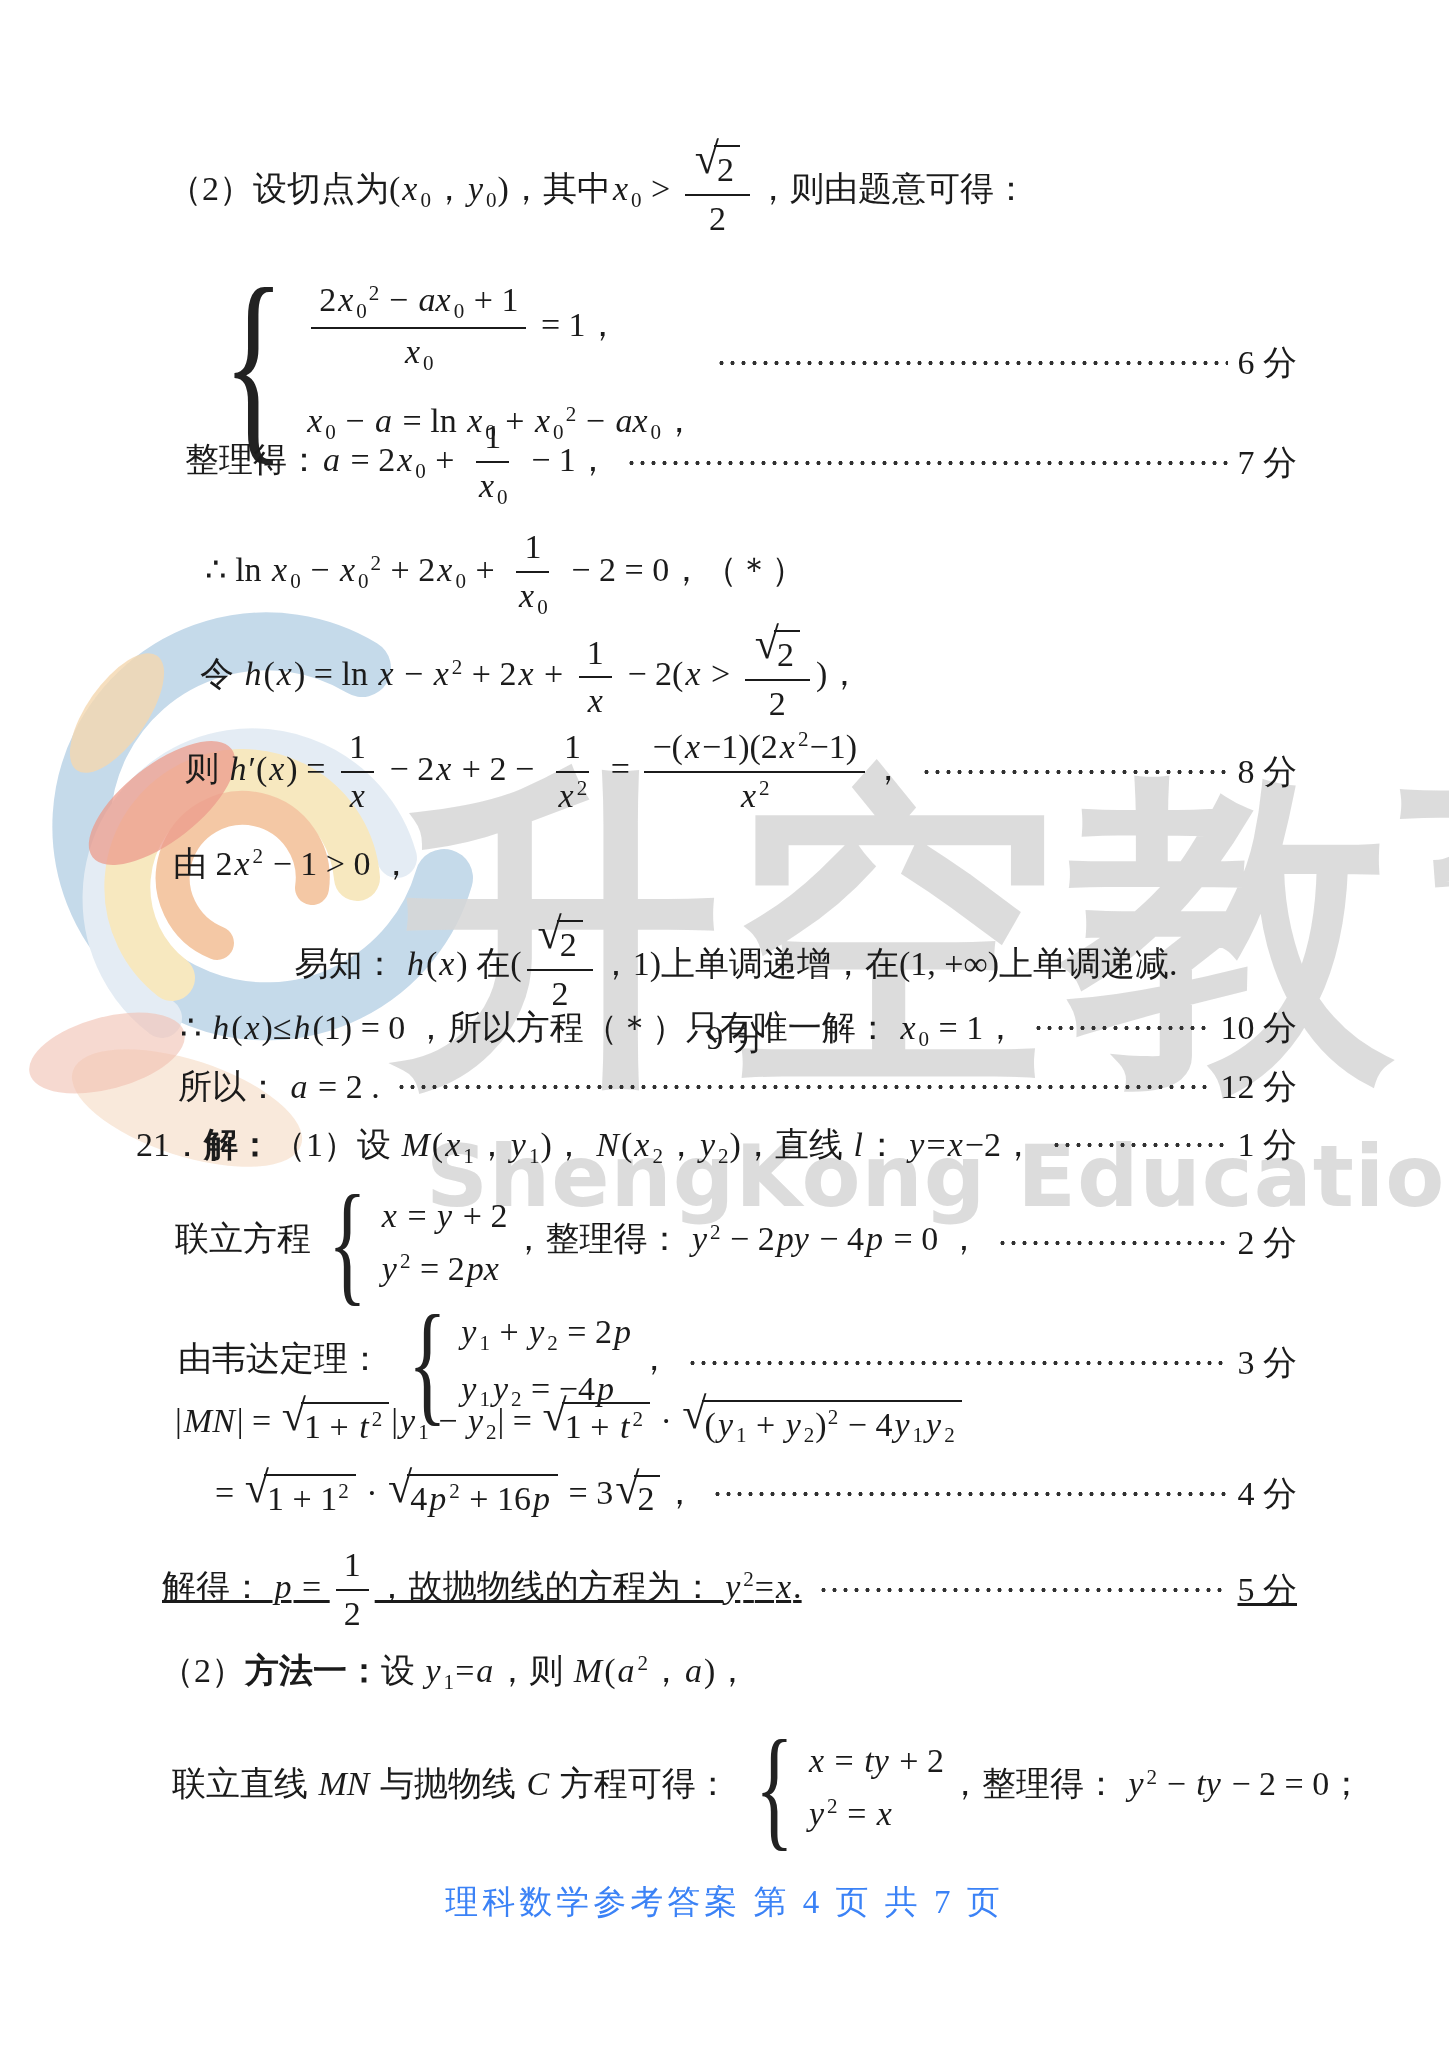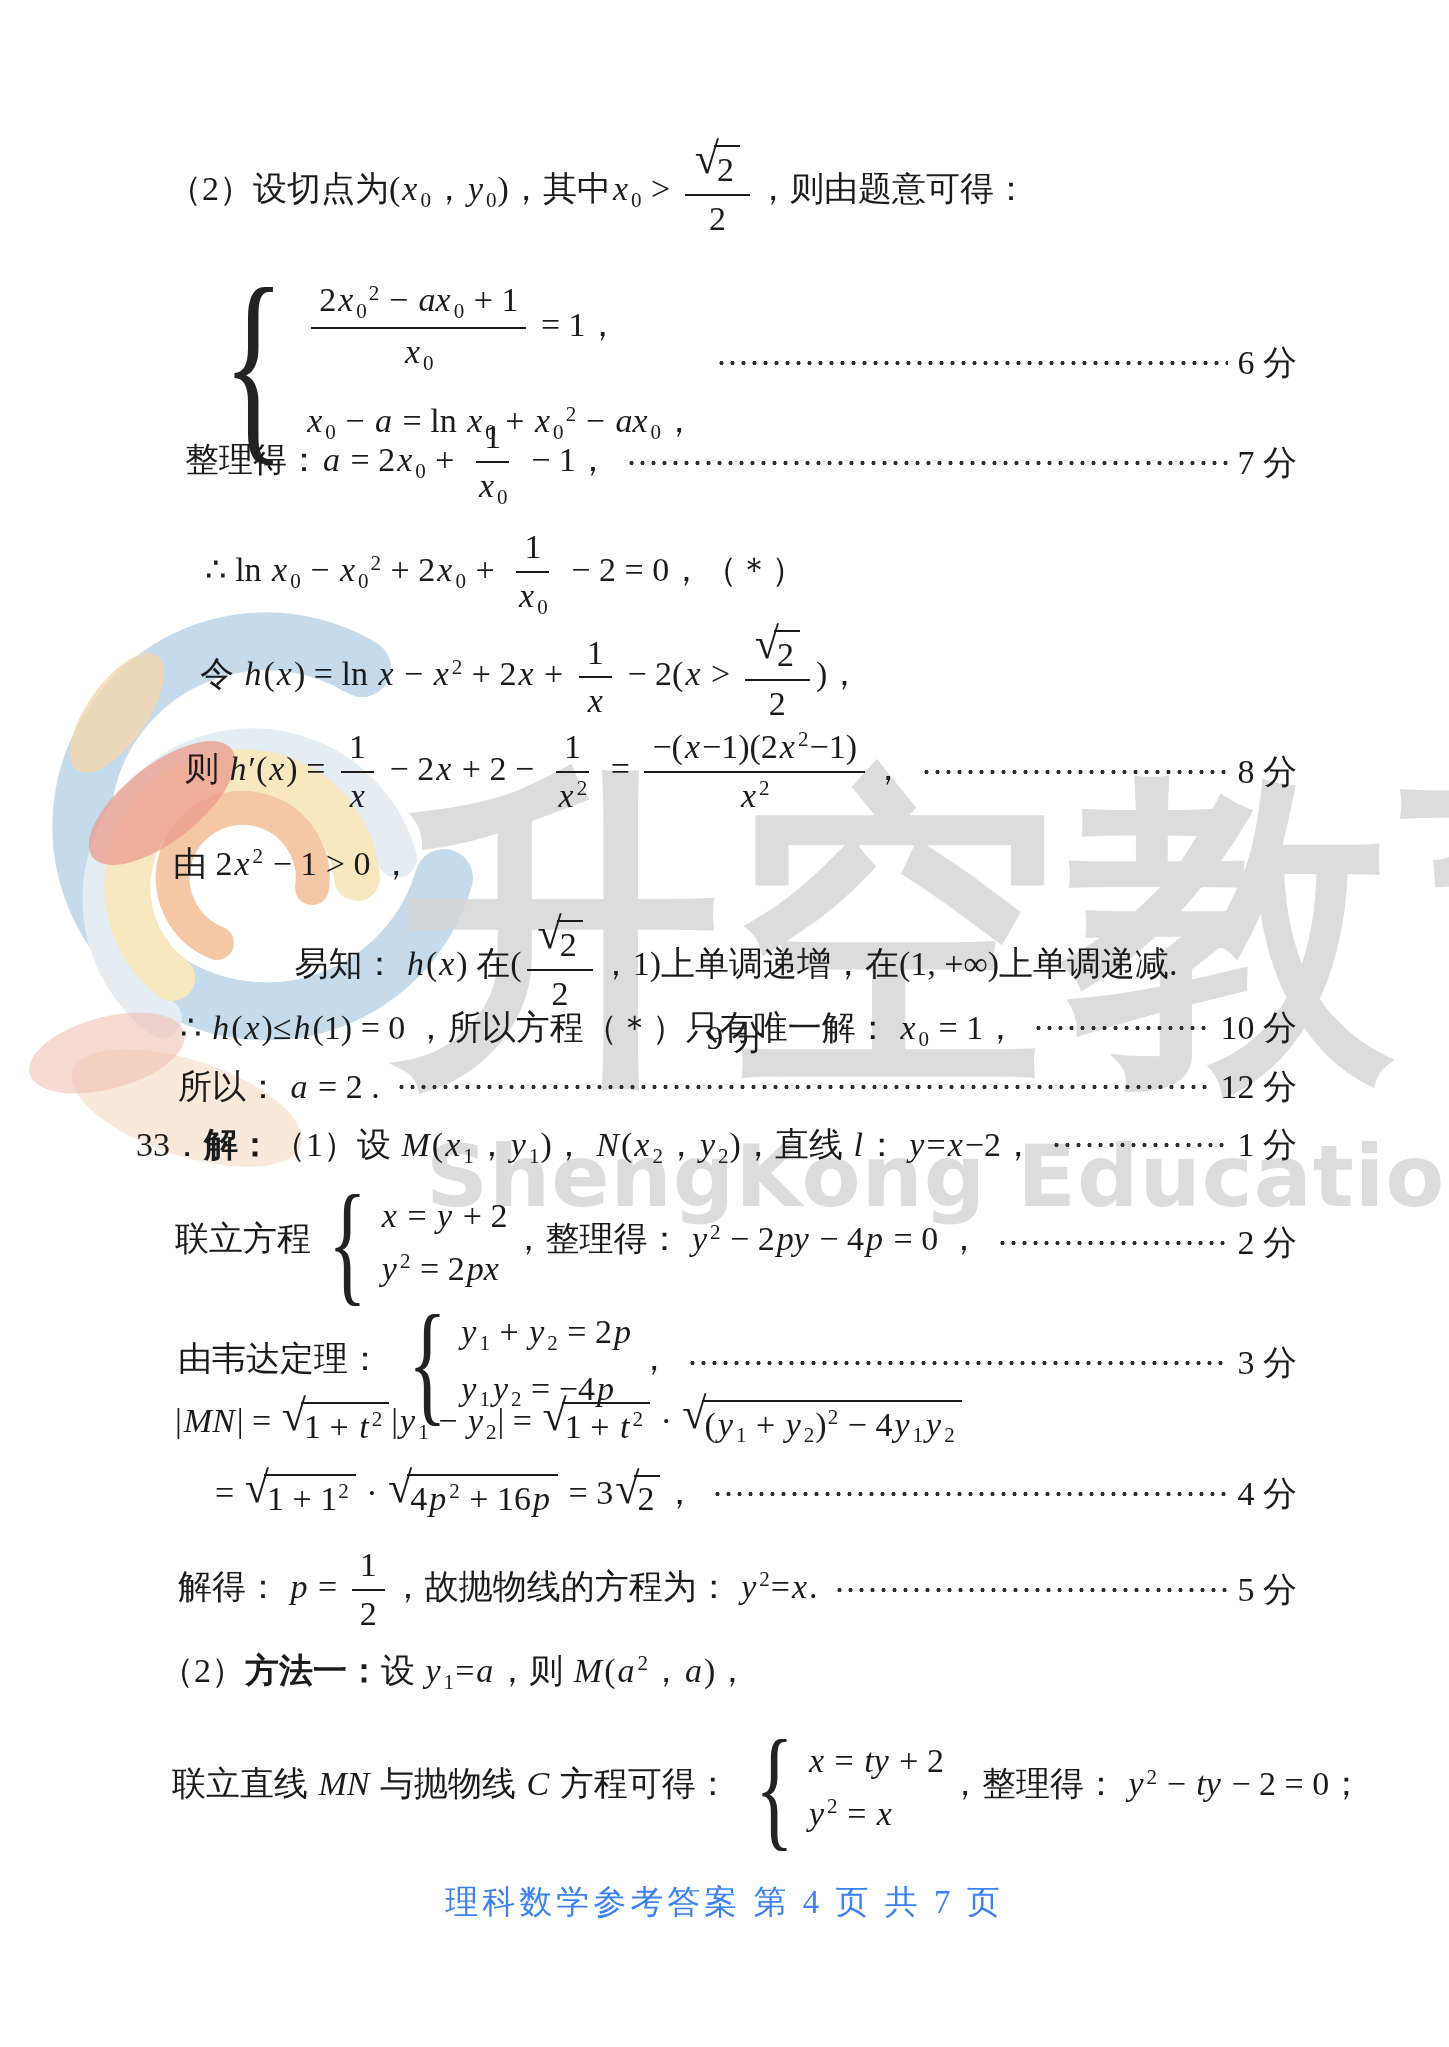--- a/index.html
+++ b/index.html
@@ -199,21 +199,21 @@
 <div class="line lead" style="left:178px;top:1064px;">
   <span class="ct">
     <span>所以： </span><i>a</i><span> = 2 . </span>
   </span>
   <span class="ld"></span>
     <span class="score">12 分</span>
 </div>
 
 <div class="line lead" style="left:136px;top:1122px;">
   <span class="ct">
-    <span>33．</span><span class="bold">解：</span><span>（1）设 </span><i>M</i><span>(</span><i>x</i><sub>1</sub><span>，</span><i>y</i><sub>1</sub><span>)， </span><i>N</i><span>(</span><i>x</i><sub>2</sub><span>，</span><i>y</i><sub>2</sub><span>)，直线 </span><i>l</i><span>： </span><i>y</i><span>=</span><i>x</i><span>−2，</span>
+    <span>21．</span><span class="bold">解：</span><span>（1）设 </span><i>M</i><span>(</span><i>x</i><sub>1</sub><span>，</span><i>y</i><sub>1</sub><span>)， </span><i>N</i><span>(</span><i>x</i><sub>2</sub><span>，</span><i>y</i><sub>2</sub><span>)，直线 </span><i>l</i><span>： </span><i>y</i><span>=</span><i>x</i><span>−2，</span>
   </span>
   <span class="ld"></span>
     <span class="score">1 分</span>
 </div>
 
 <div class="line lead" style="left:175px;top:1175px;">
   <span class="ct">
     <span>联立方程</span><span class="cases">
         <span class="br br-md">{</span>
         <span class="rows rows-md">
@@ -265,21 +265,21 @@
         <span class="bd"><span>4</span><i>p</i><sup>2</sup><span> + 16</span><i>p</i></span>
       </span><span> = 3</span><span class="sqrt">
         <span class="rd">√</span>
         <span class="bd">2</span>
       </span><span>，</span>
   </span>
   <span class="ld"></span>
     <span class="score">4 分</span>
 </div>
 
-<div class="line lead" style="left:178px;top:1545px;">
+<div class="line lead" style="left:162px;top:1545px;text-decoration:underline;">
   <span class="ct">
     <span>解得： </span><i>p</i><span> = </span><span class="fr">
         <span class="nu">1</span>
         <span class="de">2</span>
       </span><span>，故抛物线的方程为： </span><i>y</i><sup>2</sup><span>=</span><i>x</i><span>. </span>
   </span>
   <span class="ld"></span>
     <span class="score">5 分</span>
 </div>
 

